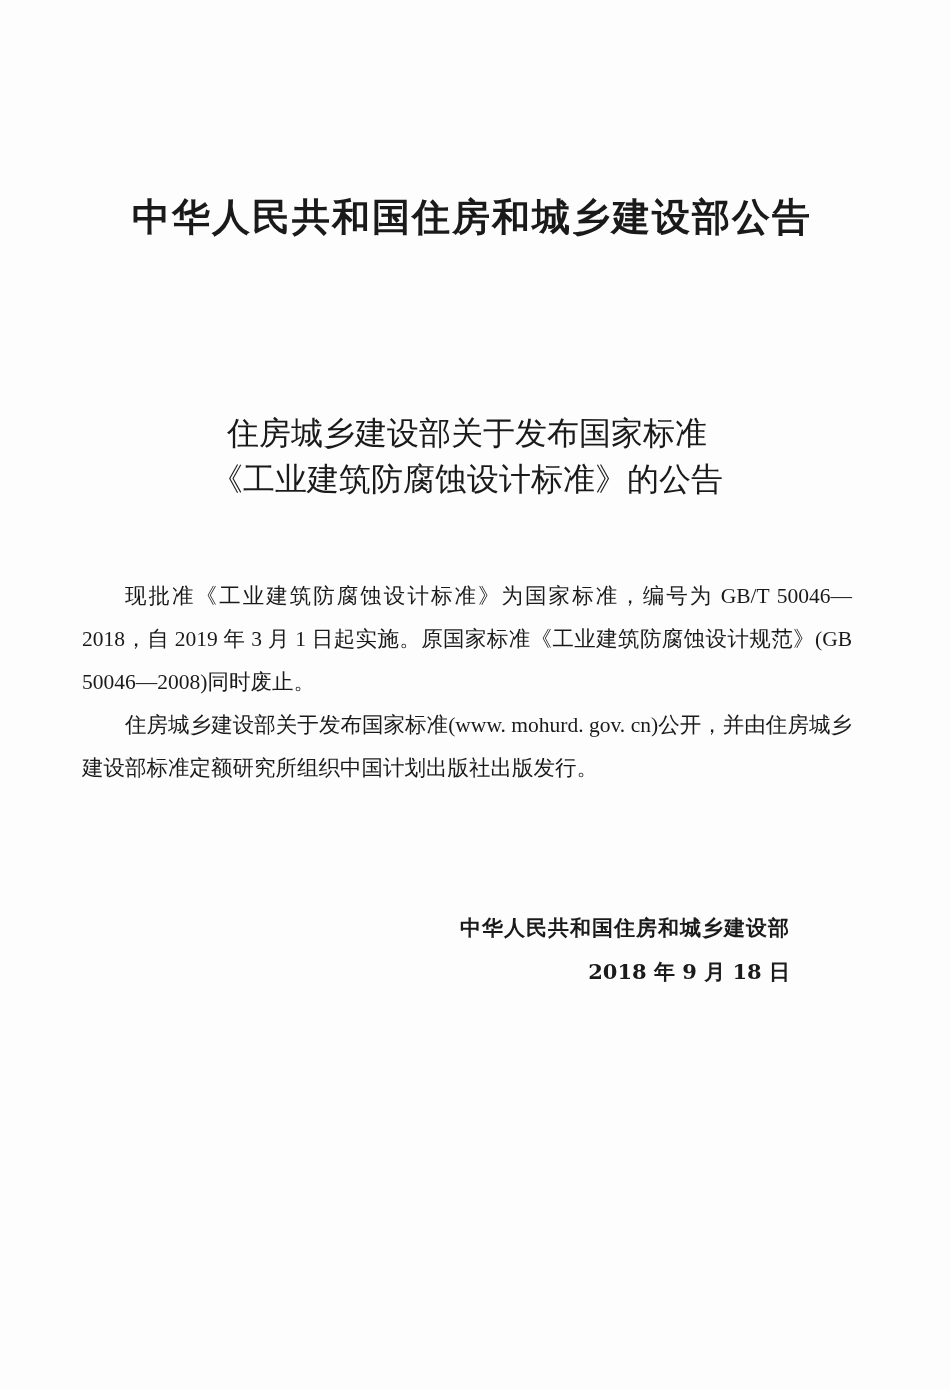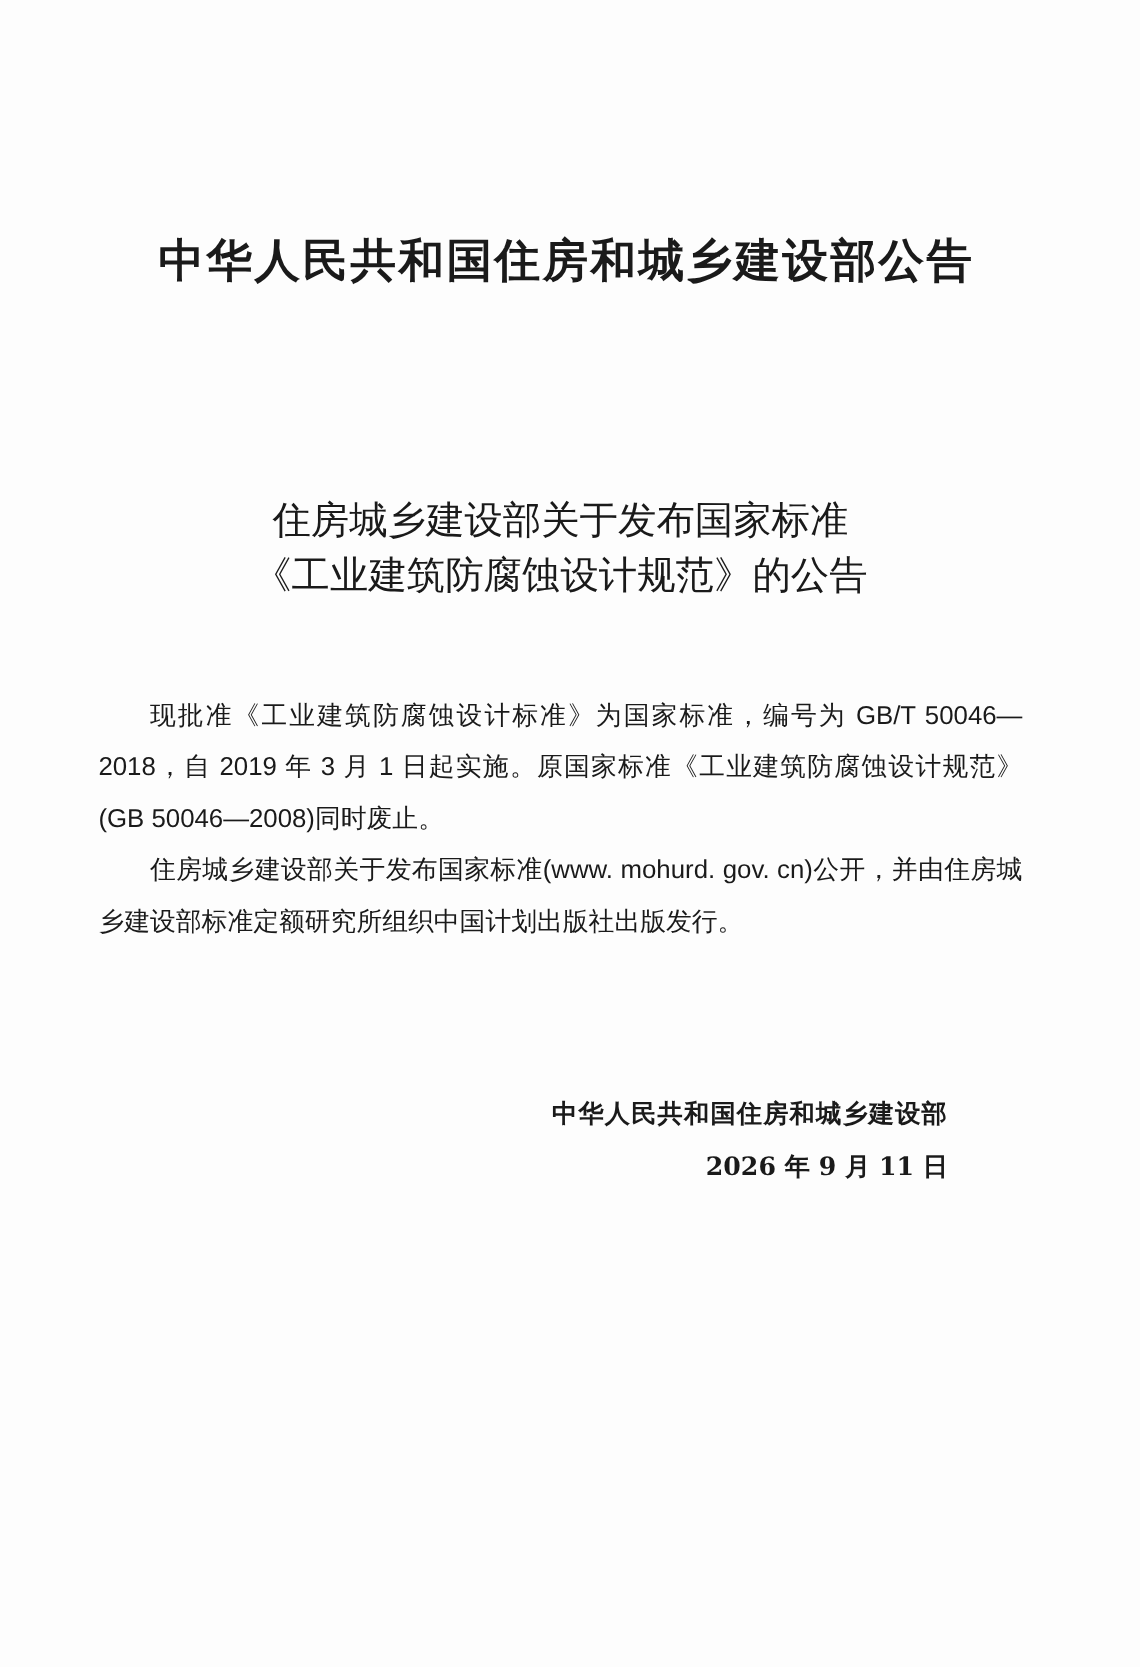--- a/index.html
+++ b/index.html
@@ -51,21 +51,21 @@
       line-height: 46px;
       font-weight: normal;
       font-family: "DejaVu Serif", "Liberation Serif", serif;
     }
     .subtitle div { padding-right: 16px; }
     .body-text {
       position: absolute;
       left: 82px;
       width: 770px;
       top: 575px;
-      font-family: Liberation Sans, sans-serif;
+      font-family: Liberation Serif, serif;
       font-size: 21.5px;
       line-height: 43px;
       text-align: justify;
     }
     .body-text p {
       margin: 0;
       text-indent: 43px;
     }
     .signature {
       position: absolute;
@@ -89,25 +89,25 @@
   </style>
 </head>
 <body>
 
 <div class="page">
   <div class="main-title">中华人民共和国住房和城乡建设部公告</div>
 
 
   <div class="subtitle">
     <div>住房城乡建设部关于发布国家标准</div>
-    <div>《工业建筑防腐蚀设计规范》的公告</div>
+    <div>《工业建筑防腐蚀设计标准》的公告</div>
   </div>
 
   <div class="body-text">
     <p>现批准《工业建筑防腐蚀设计标准》为国家标准，编号为 GB/T 50046—2018，自 2019 年 3 月 1 日起实施。原国家标准《工业建筑防腐蚀设计规范》(GB 50046—2008)同时废止。</p>
     <p>住房城乡建设部关于发布国家标准(www. mohurd. gov. cn)公开，并由住房城乡建设部标准定额研究所组织中国计划出版社出版发行。</p>
   </div>
 
   <div class="signature">
     <div class="org">中华人民共和国住房和城乡建设部</div>
-    <div class="date">2026 年 9 月 11 日</div>
+    <div class="date">2018 年 9 月 18 日</div>
   </div>
 </div>
 
 </body></html>

